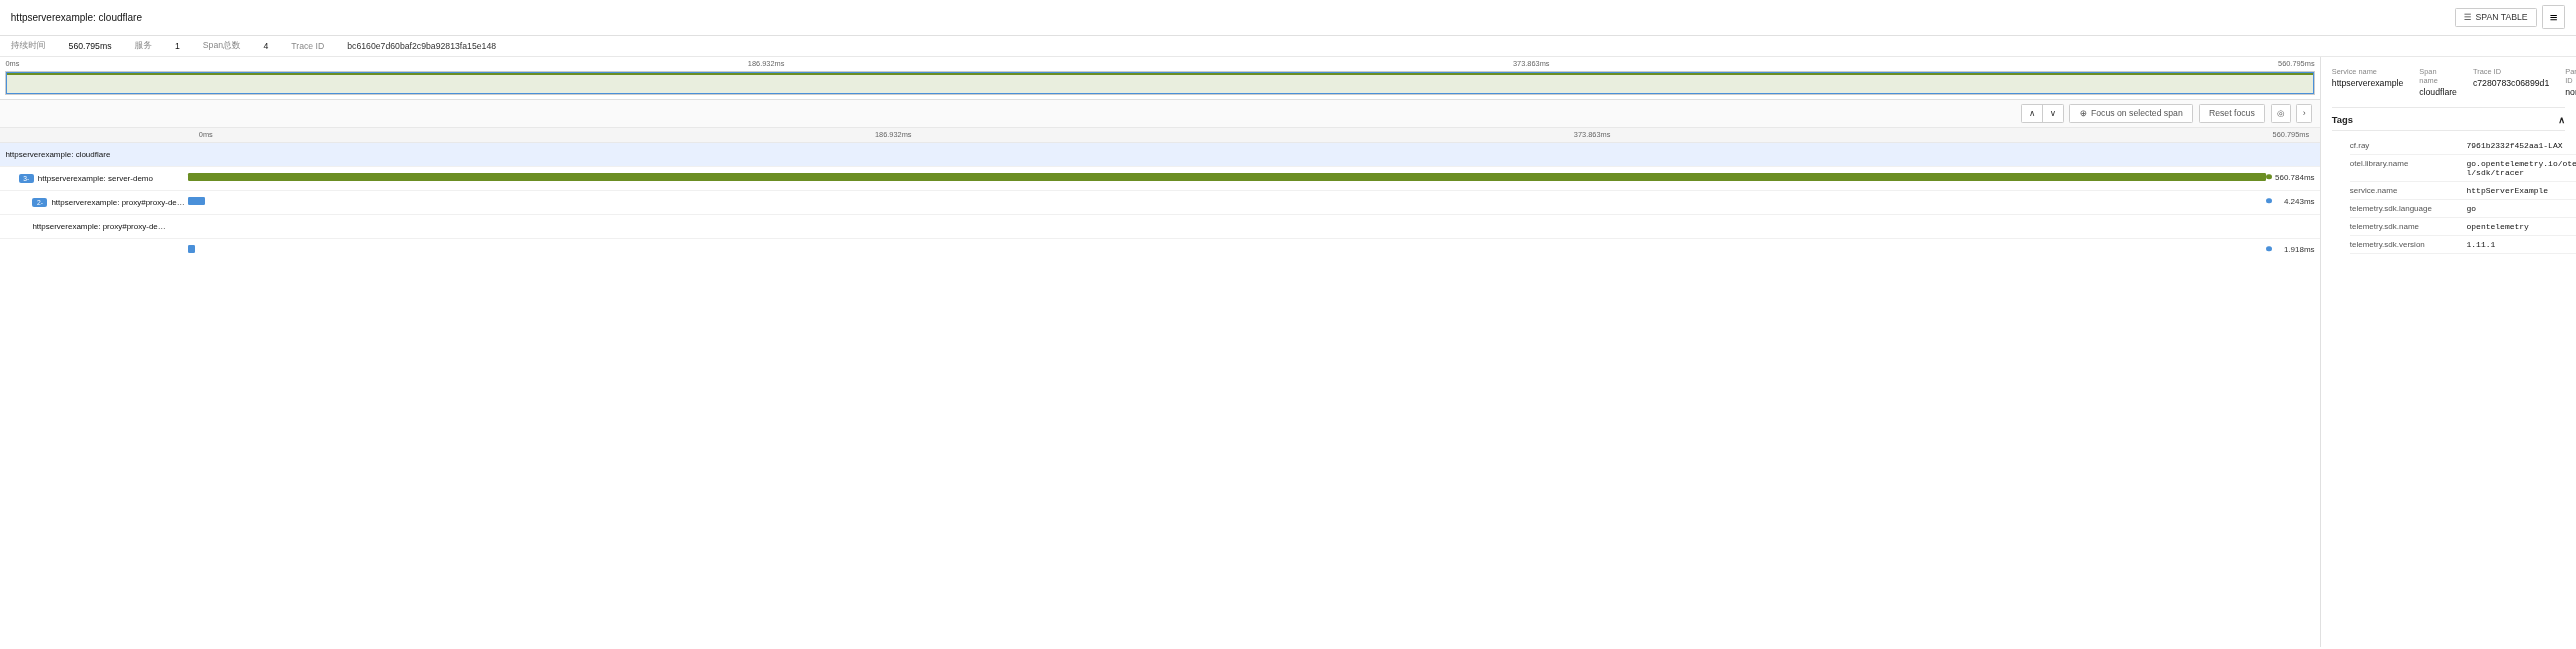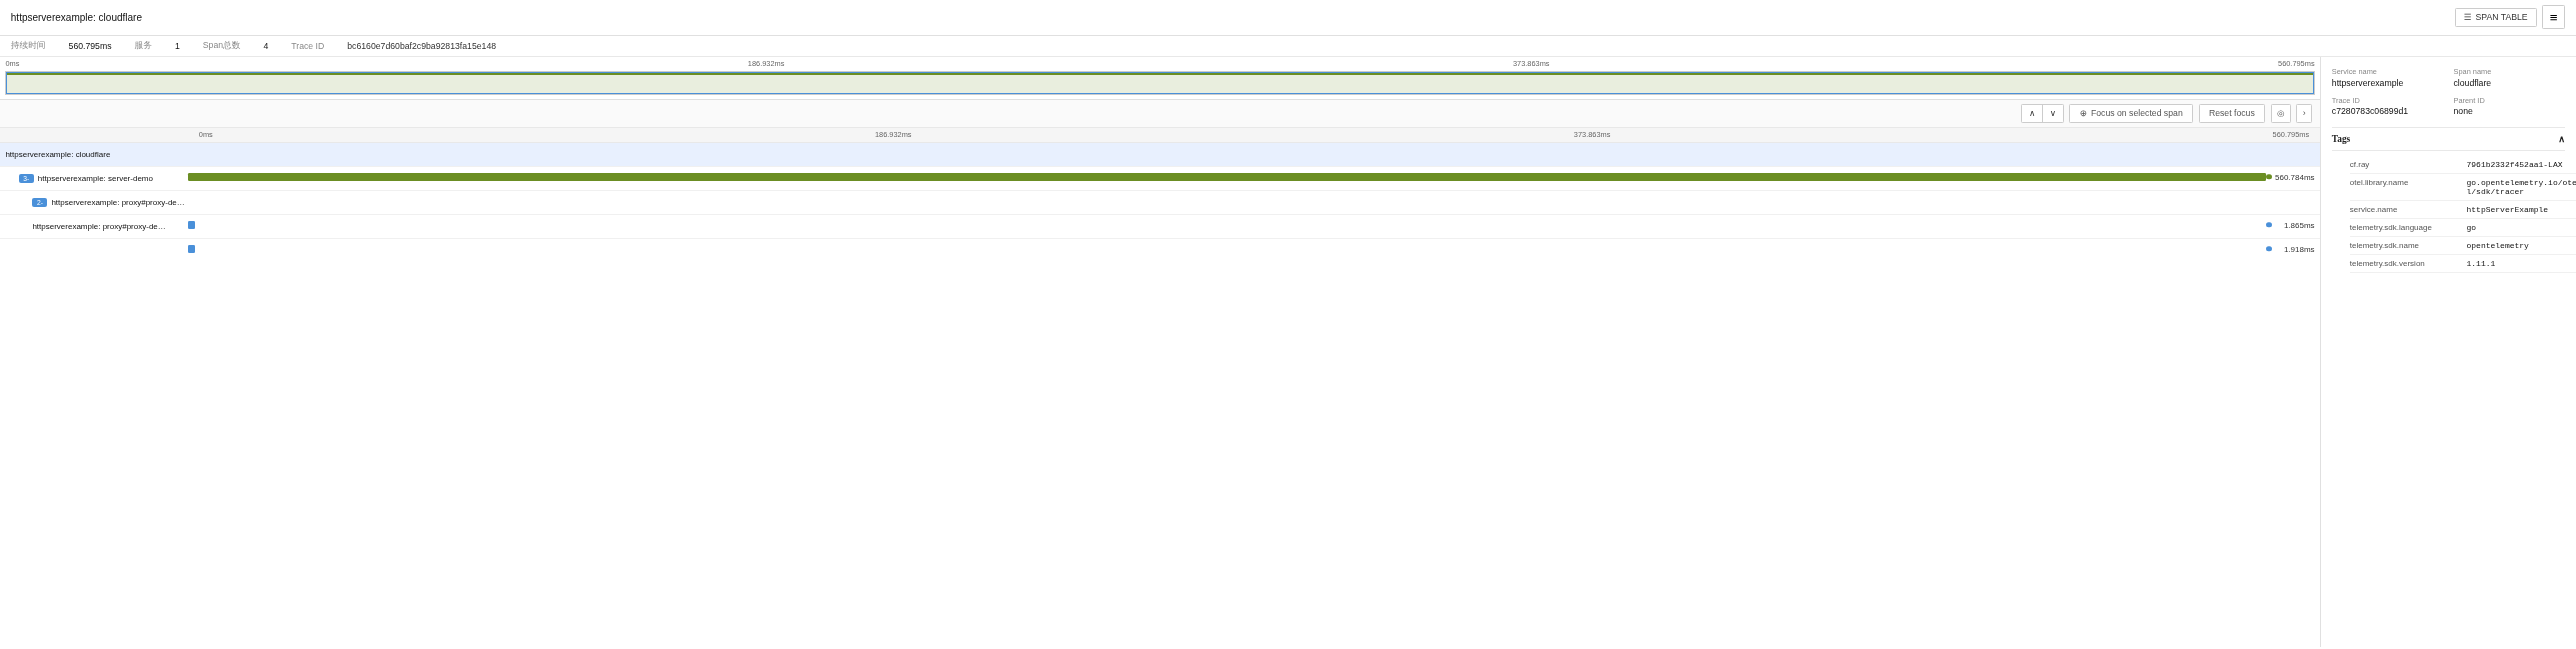--- a/index.html
+++ b/index.html
@@ -248,22 +248,22 @@
     
     .right-panel {
       width: 255px;
       flex-shrink: 0;
       overflow-y: auto;
       background: #fff;
       padding: 10.8px;
     }
     .detail-grid {
       display: grid;
-      grid-template-columns: 1fr 1fr;
-      gap: 8px 10px;
+      grid-template-columns: 1fr 1fr 1fr 1fr;
+      gap: 8px 16px;
       margin-bottom: 10.8px;
     }
     .detail-label {
       font-size: 7.4px;
       color: #888;
       margin-bottom: 1.3px;
     }
     .detail-value {
       font-size: 8.7px;
       color: #111;
@@ -273,21 +273,20 @@
       align-items: center;
       justify-content: space-between;
       padding: 5.4px 0;
       border-top: 0.7px solid #e8e8e8;
       border-bottom: 0.7px solid #e8e8e8;
       margin-bottom: 5.4px;
       font-size: 9.4px;
       font-weight: 600;
       color: #222;
       cursor: pointer;
-      font-family: Liberation Serif, serif;
     }
     .tags-table { width: 100%; margin-left: 18px; }
     .tags-row {
       display: grid;
       grid-template-columns: 1fr 1fr;
       border-bottom: 0.7px solid #f0f0f0;
       padding: 4px 0;
       font-size: 8px;
     }
     .tags-key { color: #555; }
@@ -384,32 +383,32 @@
               <span class="span-duration">560.784ms</span>
               <span class="span-dot" style="background: rgb(107, 142, 35); margin-right: 47px;"></span>
             </div>
           </div>
           <div class="span-row">
             <div class="span-indent">
               <span style="display: inline-block; width: 13.4px;"></span>
               <span class="span-badge">3-</span>
               <span class="span-name">httpserverexample: server-demo</span>
             </div>
+            <div class="span-timeline-area">
+              <div class="span-bar" style="left: 0%; width: 0.8%; background: rgb(74, 144, 217); min-width: 2.7px;"></div>
+              <span class="span-duration">4.243ms</span>
+              <span class="span-dot" style="background: rgb(74, 144, 217); margin-right: 47px;"></span>
+            </div>
           </div>
           <div class="span-row">
             <div class="span-indent">
               <span style="display: inline-block; width: 27px;"></span>
               <span class="span-badge">2-</span>
               <span class="span-name">httpserverexample: proxy#proxy-demo1#main</span>
             </div>
-            <div class="span-timeline-area">
-              <div class="span-bar" style="left: 0%; width: 0.35%; background: rgb(74, 144, 217); min-width: 2.7px;"></div>
-              <span class="span-duration">1.865ms</span>
-              <span class="span-dot" style="background: rgb(74, 144, 217); margin-right: 47px;"></span>
-            </div>
           </div>
           <div class="span-row">
             <div class="span-indent">
               <span style="display: inline-block; width: 27px;"></span>
               <span class="span-name">httpserverexample: proxy#proxy-demo2#main</span>
             </div>
             <div class="span-timeline-area">
               <div class="span-bar" style="left: 0%; width: 0.35%; background: rgb(74, 144, 217); min-width: 2.7px;"></div>
               <span class="span-duration">1.918ms</span>
               <span class="span-dot" style="background: rgb(74, 144, 217); margin-right: 47px;"></span>

